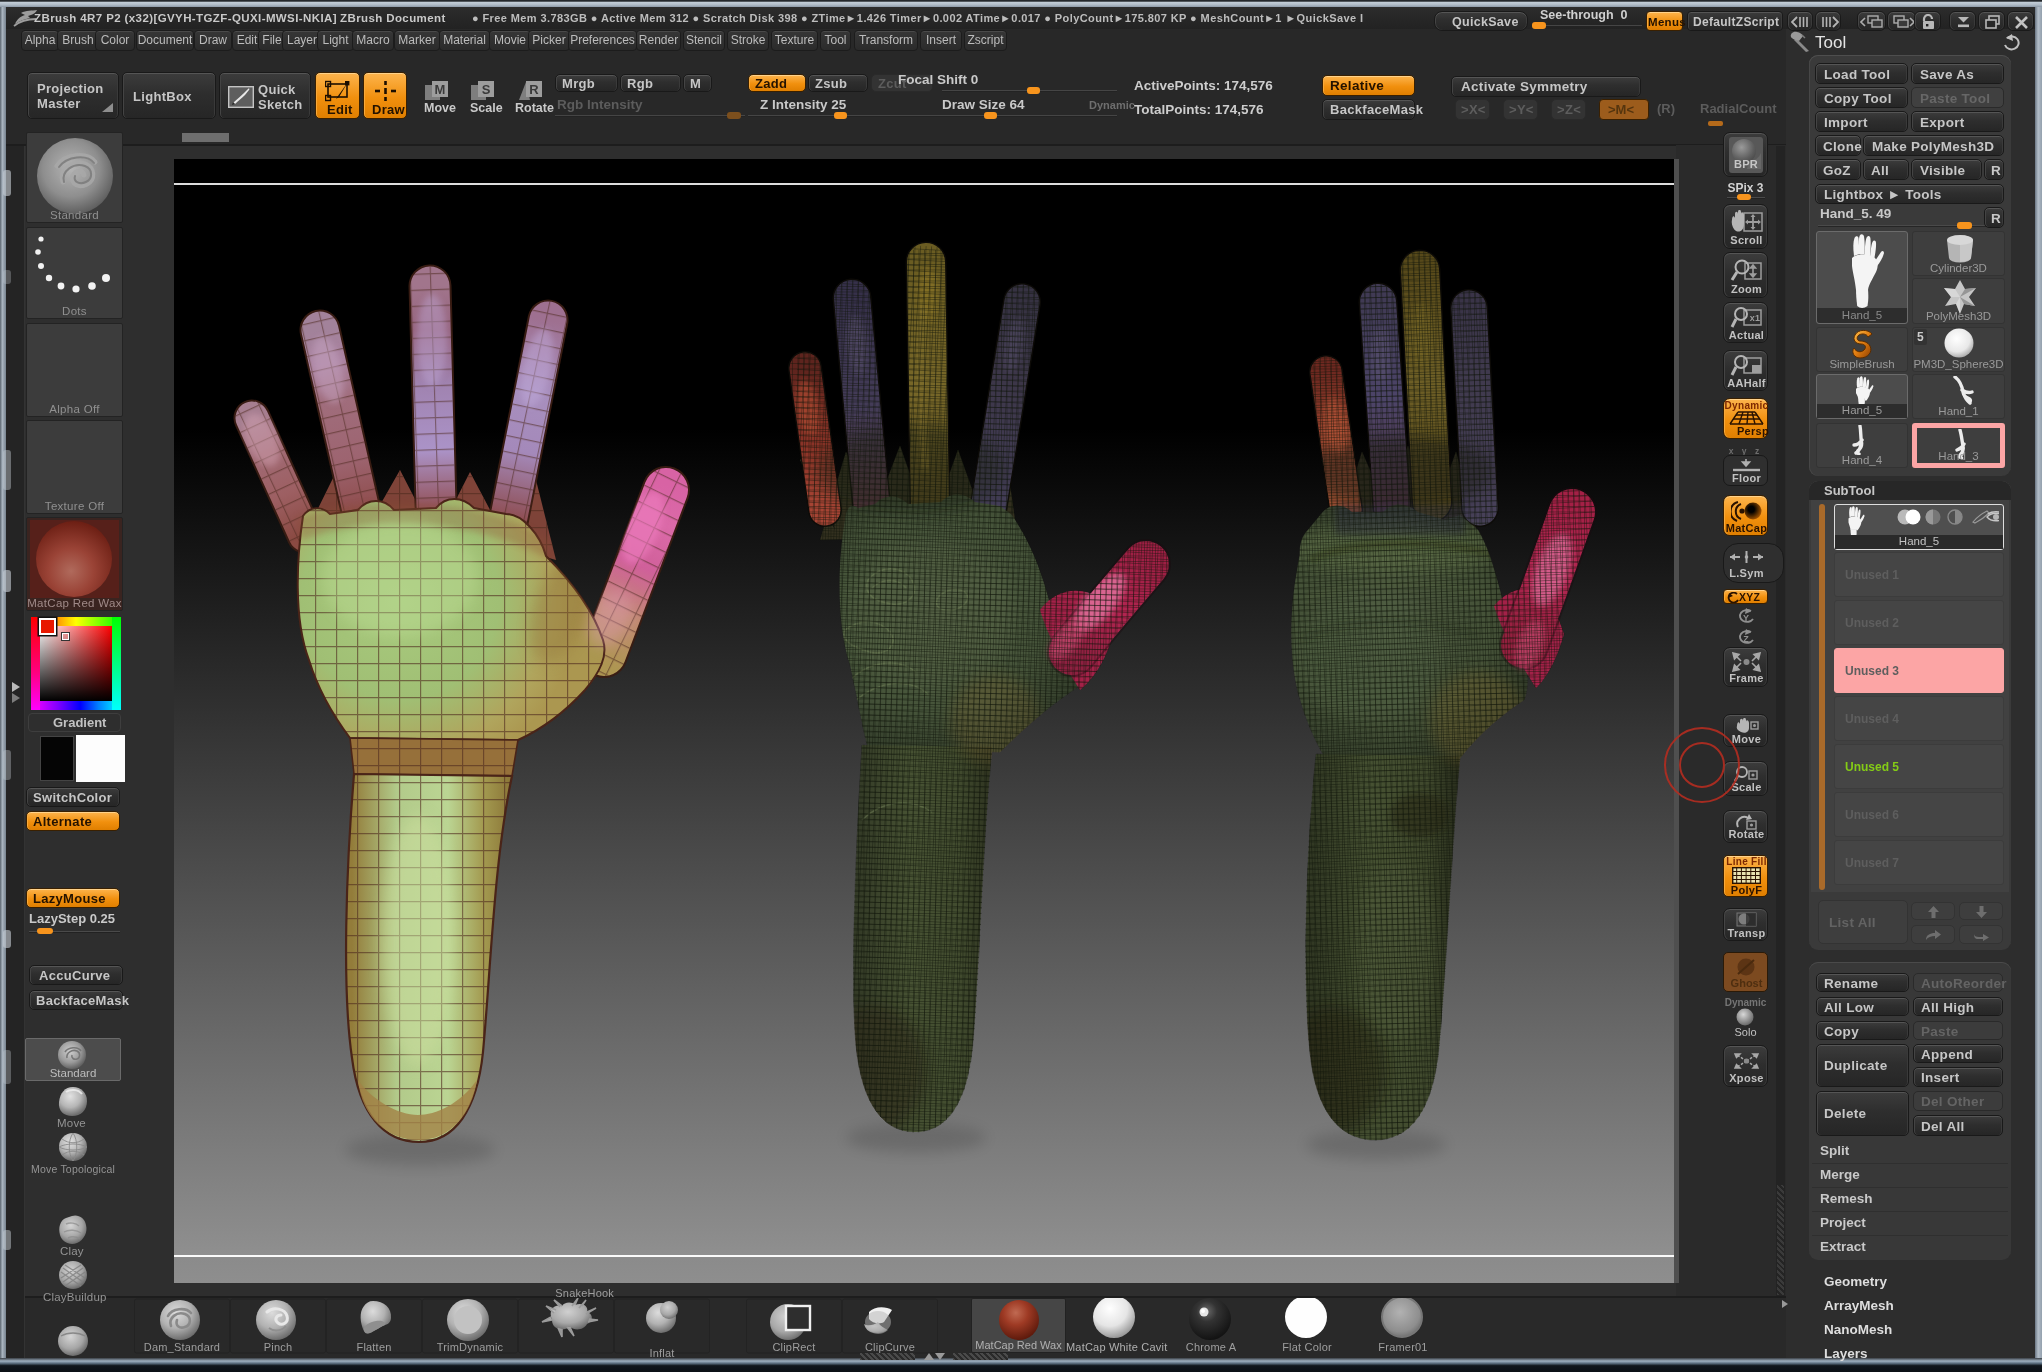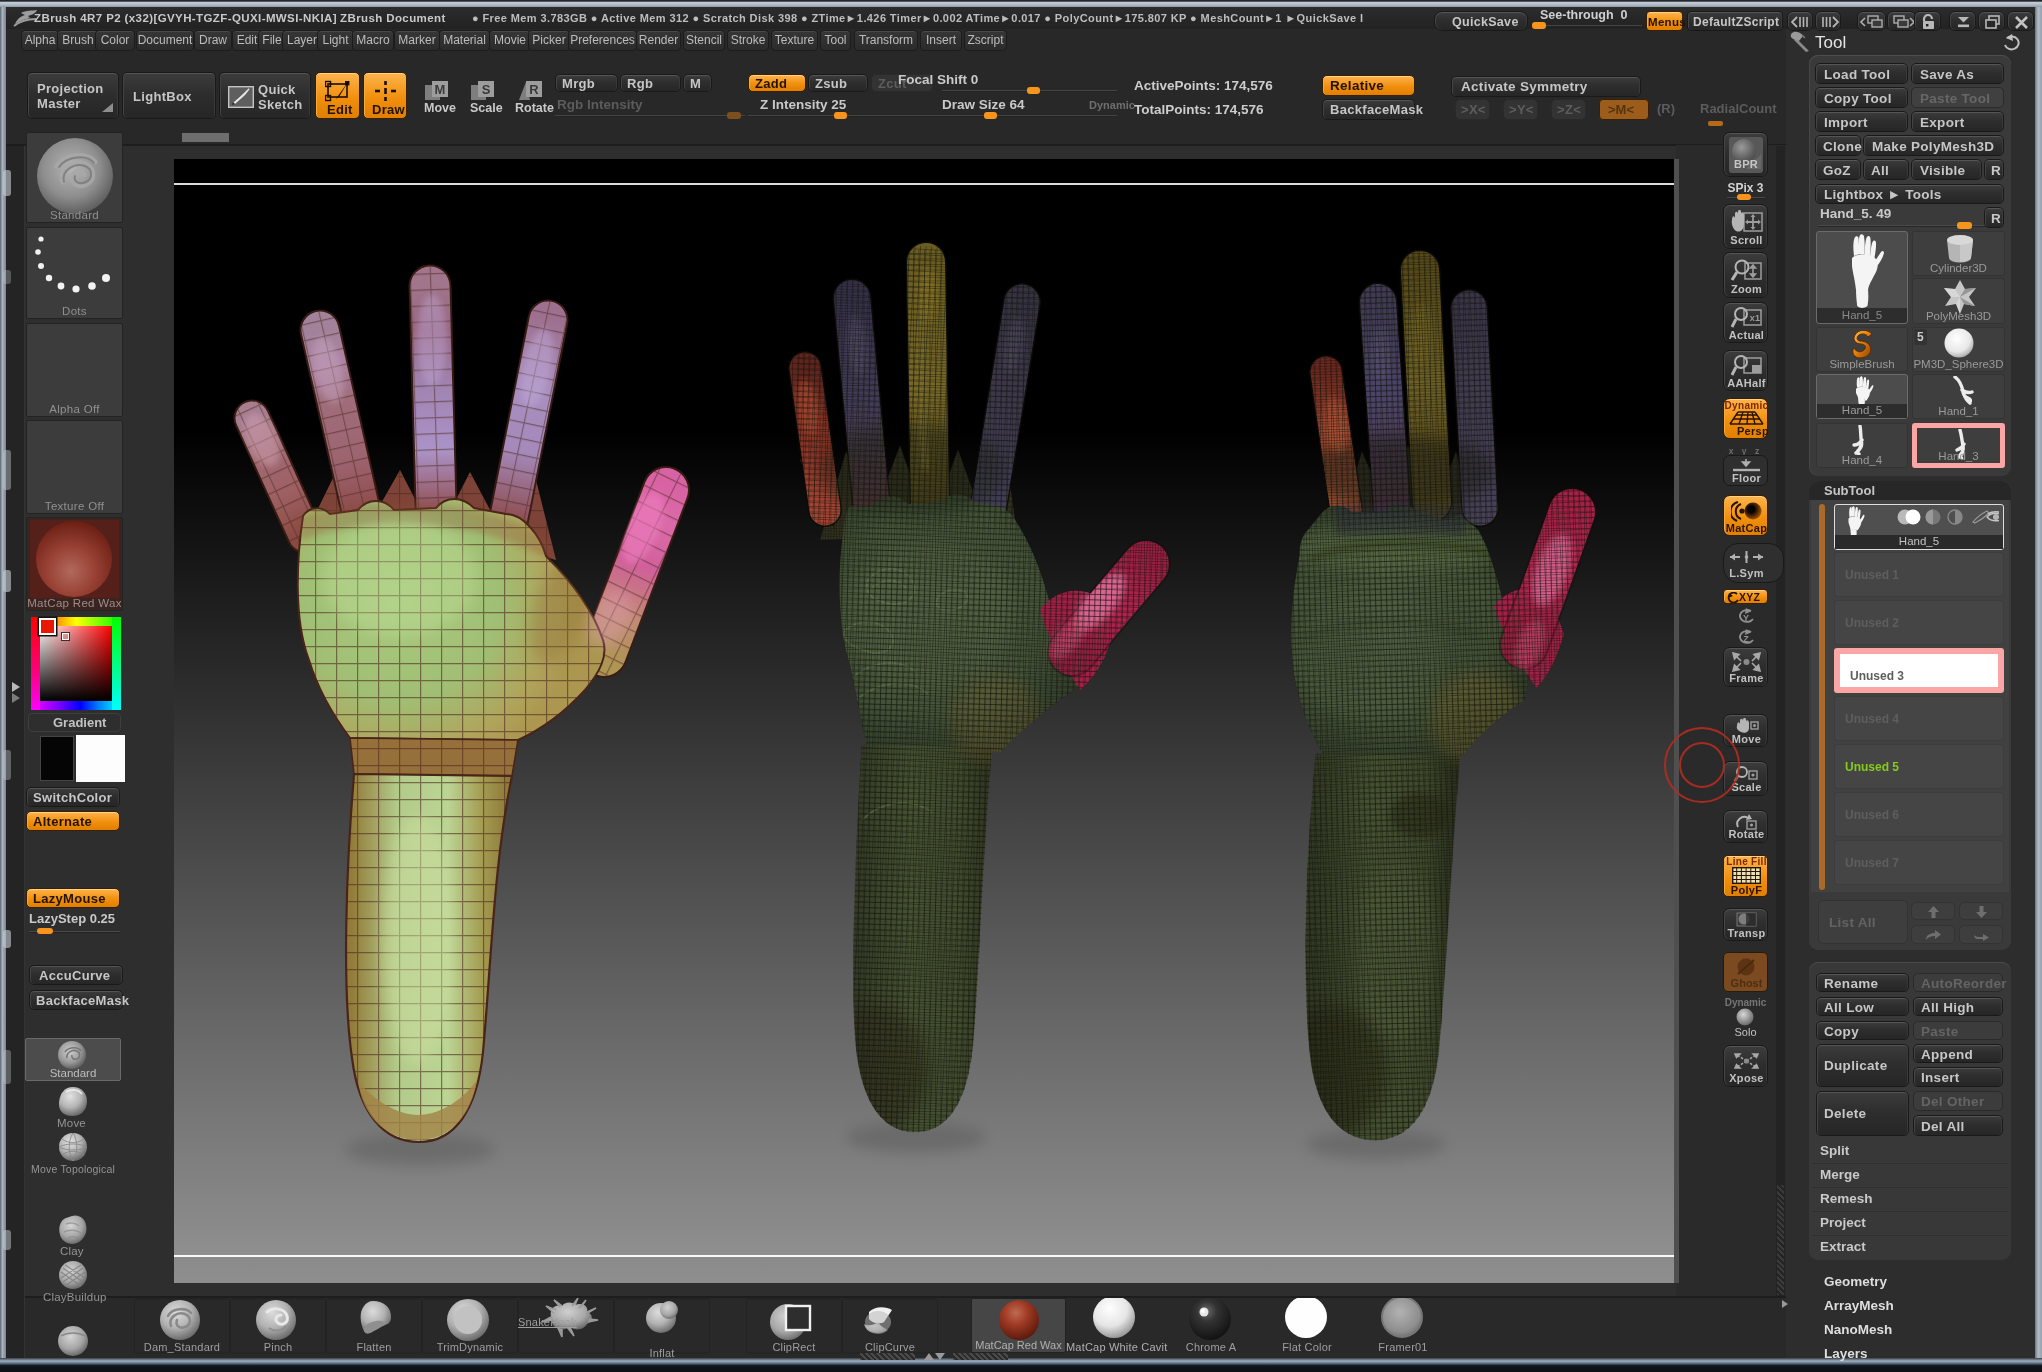--- a/index.html
+++ b/index.html
@@ -1188,21 +1188,21 @@
       <div class="abs" style="left:0;bottom:0;width:100%;height:14px;background:#2a2a2a;">
         <div class="lbl" style="width:100%;text-align:center;top:0;font-size:11.5px;color:#c2c2c2;">Hand_5</div>
         </div>
     </div>
     <div class="abs" style="left:1834px;top:552px;width:170px;height:45px;background:#454545;border:1px solid #3c3c3c;border-radius:3px;">
         <div class="lbl" style="left:10px;top:15px;font-size:12px;color:#5e5e5e;font-weight:bold;">Unused 1</div>
       </div>
     <div class="abs" style="left:1834px;top:600px;width:170px;height:45px;background:#454545;border:1px solid #3c3c3c;border-radius:3px;">
         <div class="lbl" style="left:10px;top:15px;font-size:12px;color:#5e5e5e;font-weight:bold;">Unused 2</div>
       </div>
-    <div class="abs" style="left:1834px;top:648px;width:170px;height:45px;background:#ffffff;border:6px solid #fca5a5;border-radius:3px;">
+    <div class="abs" style="left:1834px;top:648px;width:170px;height:45px;background:#fca5a5;border:1px solid #fca5a5;border-radius:3px;">
         <div class="lbl" style="left:10px;top:15px;font-size:12px;color:#5e5e5e;font-weight:bold;">Unused 3</div>
       </div>
     <div class="abs" style="left:1834px;top:696px;width:170px;height:45px;background:#454545;border:1px solid #3c3c3c;border-radius:3px;">
         <div class="lbl" style="left:10px;top:15px;font-size:12px;color:#5e5e5e;font-weight:bold;">Unused 4</div>
       </div>
     <div class="abs" style="left:1834px;top:744px;width:170px;height:45px;background:#454545;border:1px solid #3c3c3c;border-radius:3px;">
         <div class="lbl" style="left:10px;top:15px;font-size:12px;color:#84cc16;font-weight:bold;">Unused 5</div>
       </div>
     <div class="abs" style="left:1834px;top:792px;width:170px;height:45px;background:#454545;border:1px solid #3c3c3c;border-radius:3px;">
         <div class="lbl" style="left:10px;top:15px;font-size:12px;color:#5e5e5e;font-weight:bold;">Unused 6</div>
@@ -1319,21 +1319,21 @@
         <circle cx="334" cy="22" r="14" fill="#c2c2c2"></circle>
       <g fill="url(#trg2)">
         <path d="M418 22 C414 12 420 6 428 8 C430 4 438 3 441 7 C448 4 455 8 453 14 C460 16 459 24 453 26 C450 32 441 33 436 29 C428 34 418 31 418 22 Z"></path>
         <path d="M428 8 L420 2 L426 9 M441 7 L444 0 L438 8 M453 14 L462 10 L452 16 M436 29 L440 38 L433 29 M418 22 L408 24 L417 19 M422 12 L412 8 L420 15 M448 8 L452 2 L445 10 M455 21 L464 22 L454 24 M428 31 L428 39 L424 30" stroke="#9a9a9a" stroke-width="1.6"></path>
       </g>
     </svg>
     <div class="tinylbl" style="left:134px;top:1341px;width:96px;text-align:center;font-size:11px;color:#9e9e9e;">Dam_Standard</div>
     <div class="tinylbl" style="left:230px;top:1341px;width:96px;text-align:center;font-size:11px;color:#9e9e9e;">Pinch</div>
     <div class="tinylbl" style="left:326px;top:1341px;width:96px;text-align:center;font-size:11px;color:#9e9e9e;">Flatten</div>
     <div class="tinylbl" style="left:422px;top:1341px;width:96px;text-align:center;font-size:11px;color:#9e9e9e;">TrimDynamic</div>
-    <div class="tinylbl" style="left:518px;top:1316px;width:96px;text-align:left;font-size:11px;color:#9e9e9e;text-decoration:underline;">SnakeHook</div>
+    <div class="tinylbl" style="left:518px;top:1287px;width:96px;text-align:right;font-size:11px;color:#9e9e9e;">SnakeHook</div>
     <svg class="abs" style="left:614px;top:1298px;" width="330" height="60" viewBox="0 0 330 60">
       <g stroke="#232323" stroke-width="1" fill="none">
         <rect x="0.5" y="1" width="95" height="54" rx="2"></rect>
           <rect x="132.5" y="1" width="95" height="54" rx="2"></rect>
           <rect x="228.5" y="1" width="95" height="54" rx="2"></rect>
       </g>
       <circle cx="47" cy="20" r="15" fill="url(#trg)"></circle>
         <circle cx="55" cy="12" r="9" fill="url(#trg2)"></circle>
       <circle cx="174" cy="24" r="18" fill="url(#trg2)"></circle>
       <rect x="172" y="8" width="24" height="24" fill="#2e2e2e" stroke="#f0f0f0" stroke-width="2.4"></rect>

